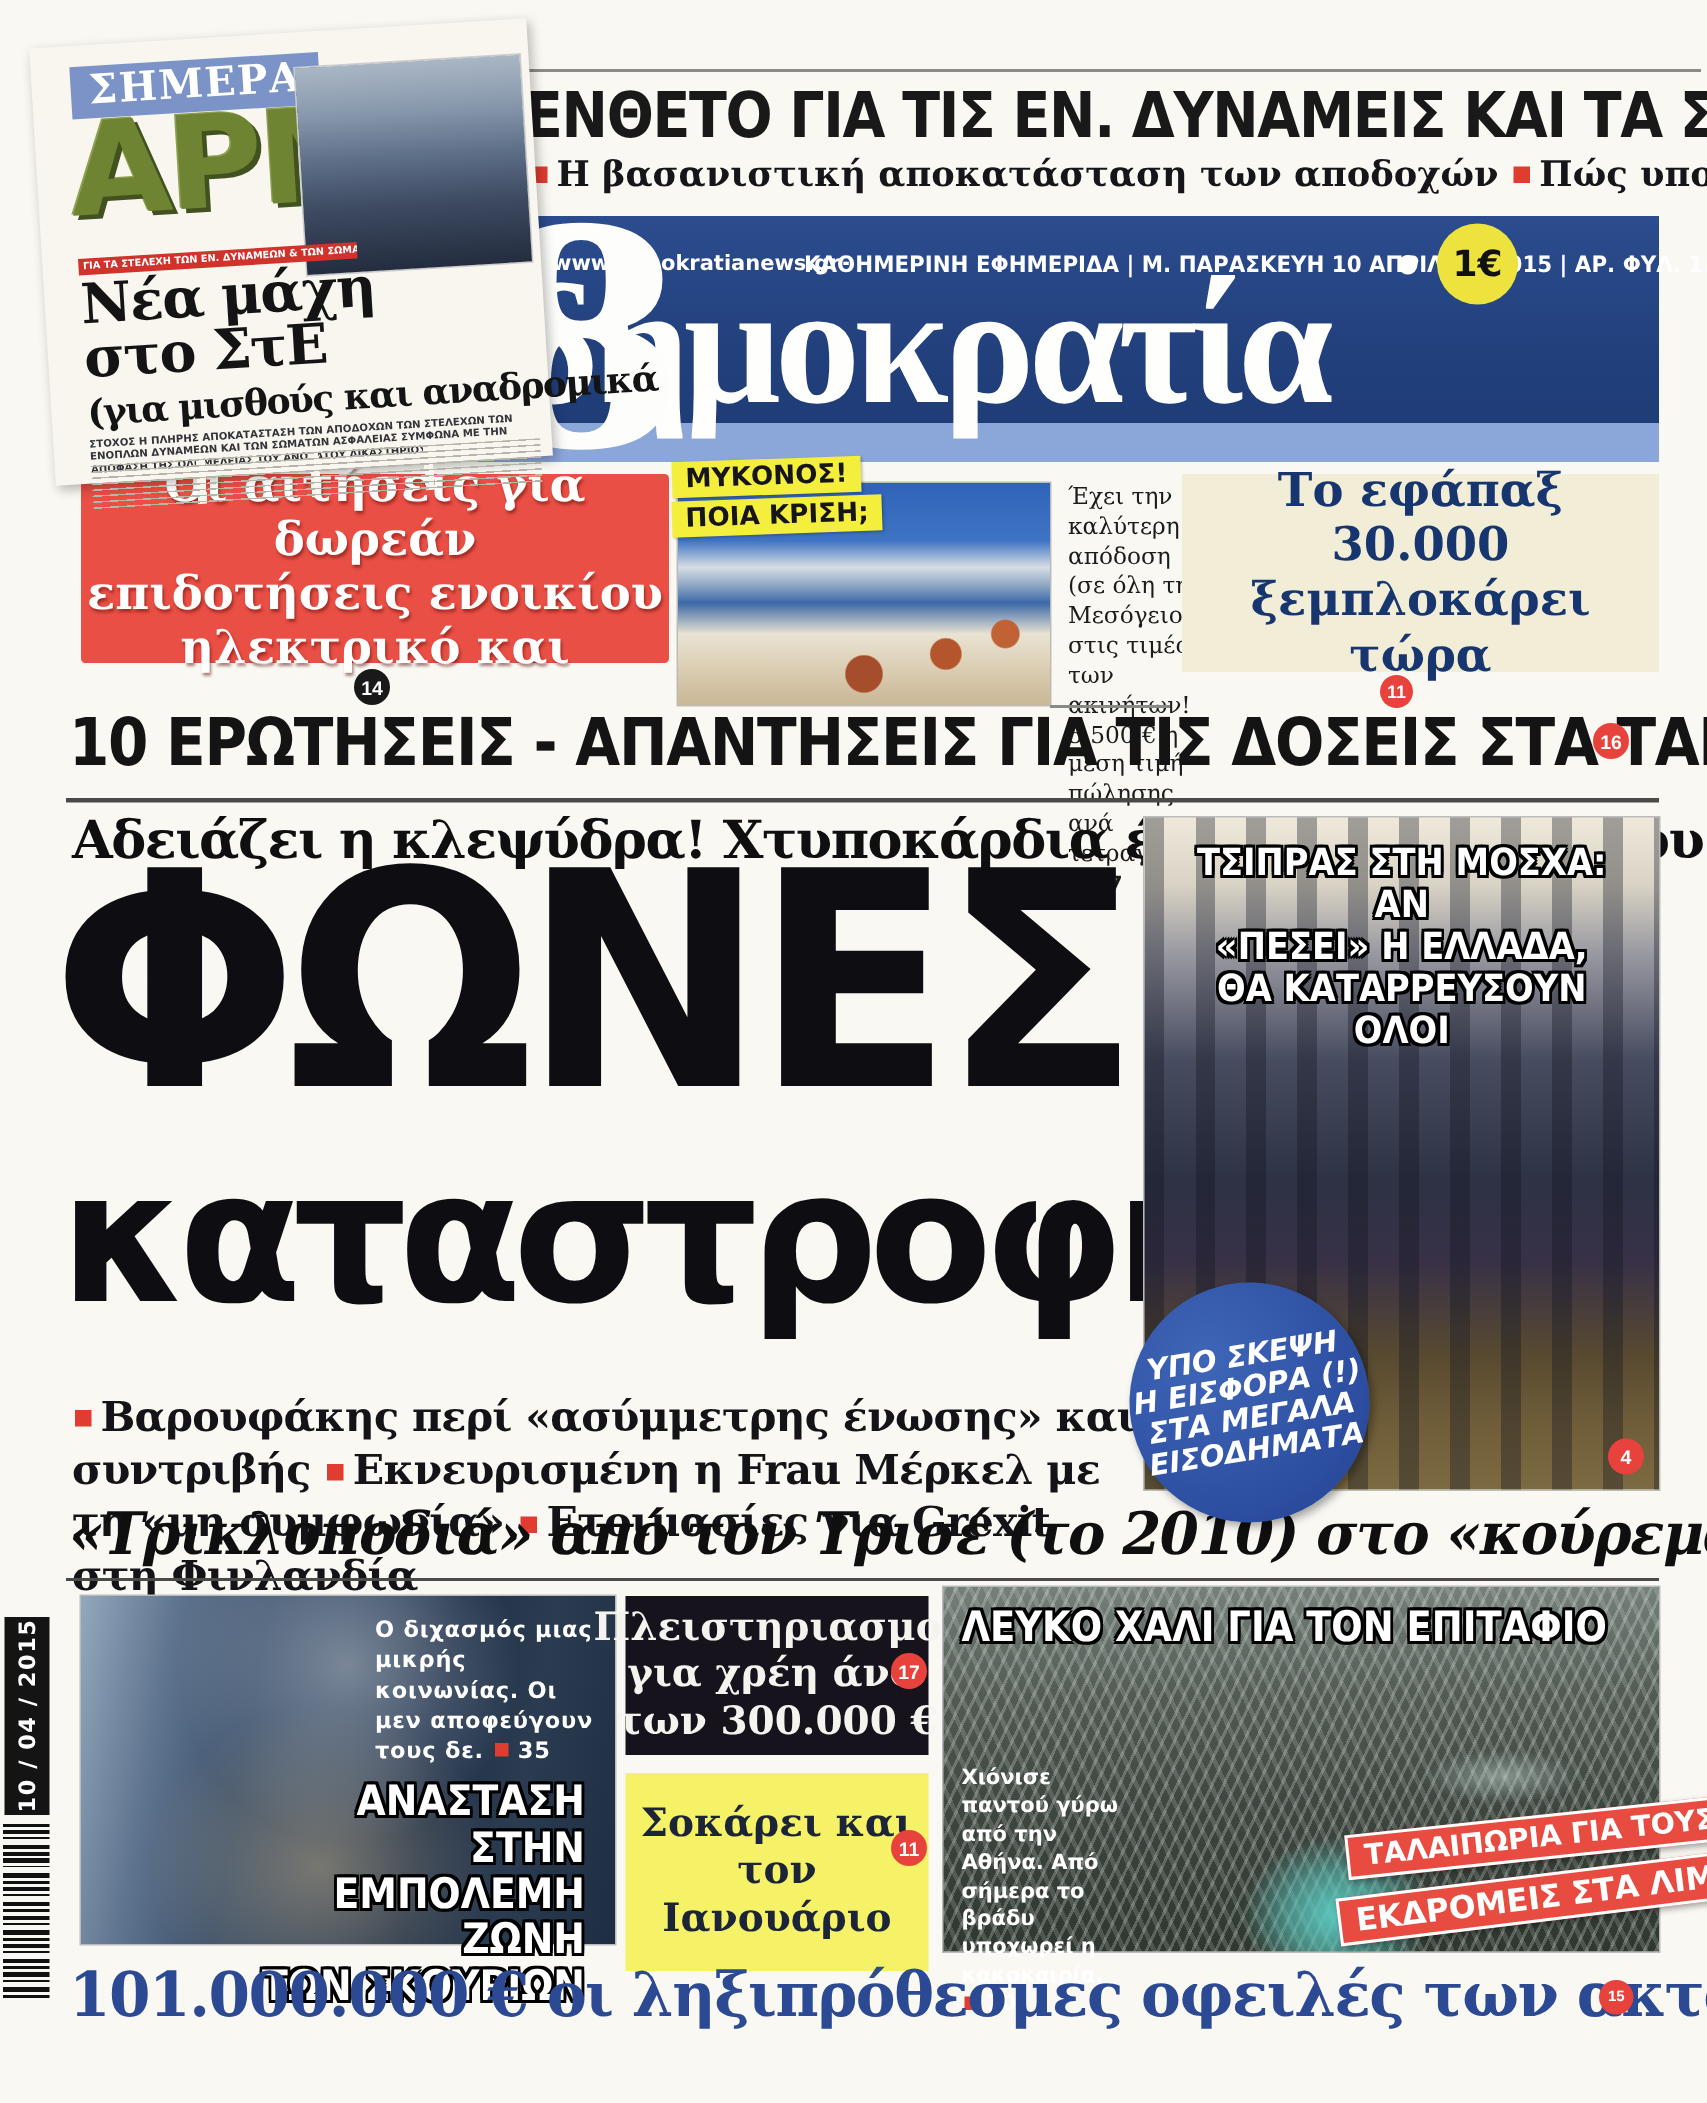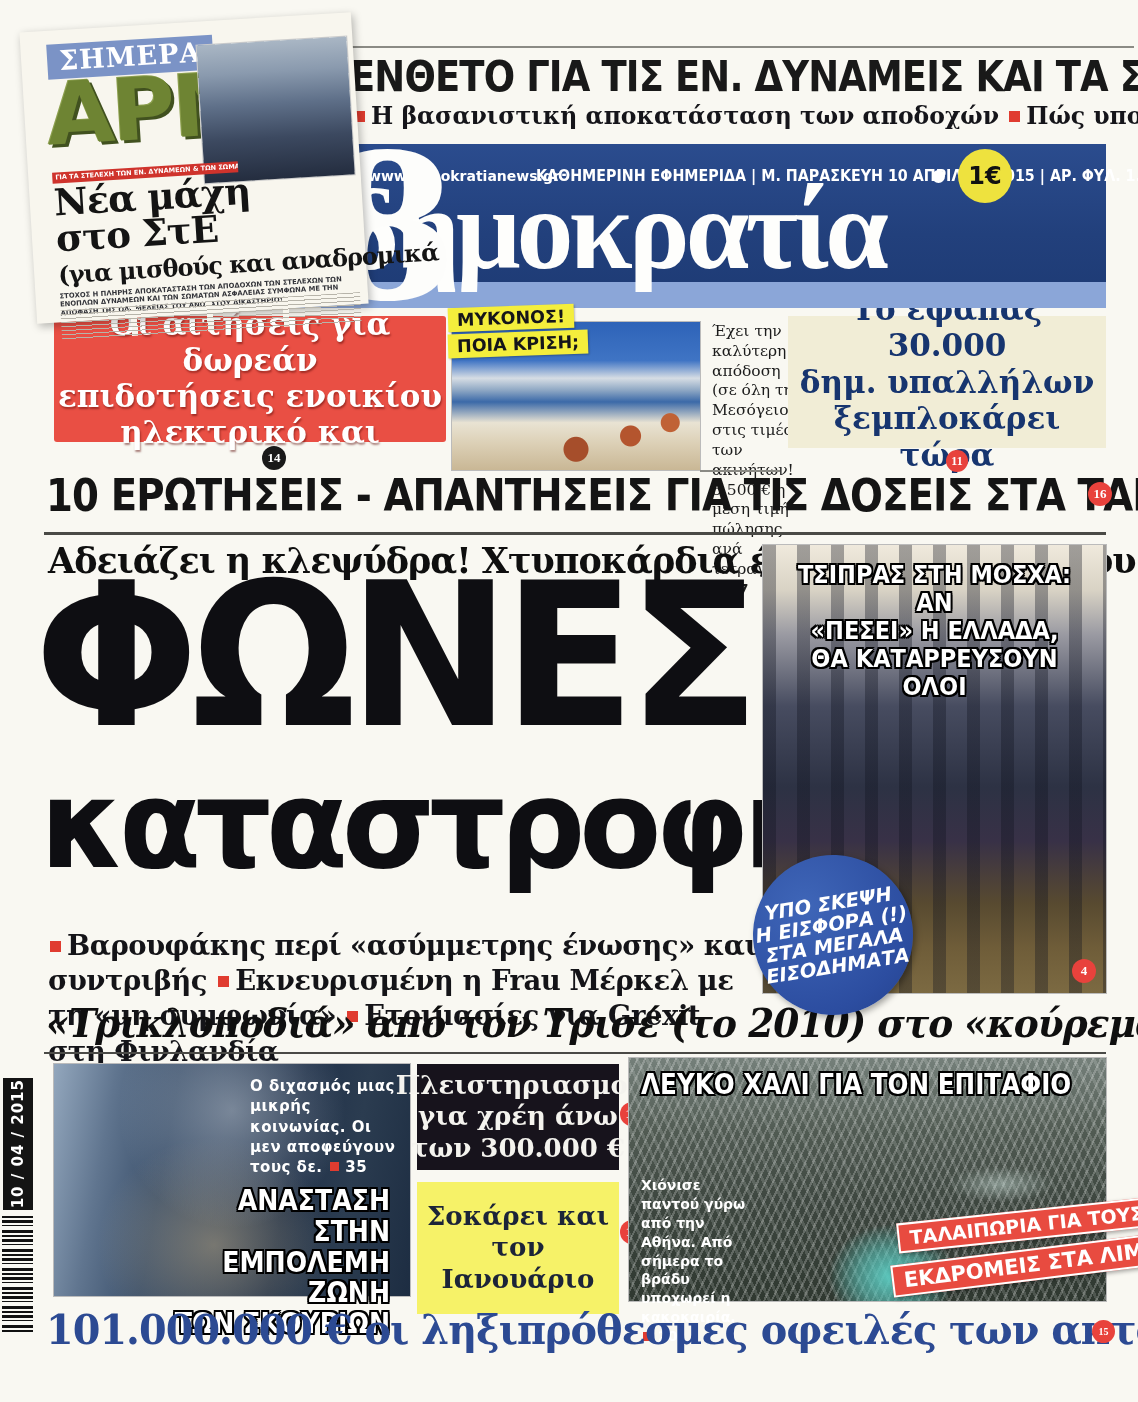--- a/index.html
+++ b/index.html
@@ -4,21 +4,21 @@
 <style>
   html,body{margin:0;padding:0;}
   body{background:#e9e7e0;font-family:"DejaVu Serif",serif;}
   #page{position:relative;width:1138px;height:1402px;background:#f9f8f2;overflow:hidden;margin:0 auto;}
   .abs{position:absolute;}
   .sans{font-family:"DejaVu Sans",sans-serif;}
   .cond{display:inline-block;transform:scaleX(.88);transform-origin:left top;}
   .outline{color:#fff;text-shadow:-2px -2px 0 #000,2px -2px 0 #000,-2px 2px 0 #000,2px 2px 0 #000,0 -2px 0 #000,0 2px 0 #000,-2px 0 0 #000,2px 0 0 #000;}
   .sq{display:inline-block;width:11px;height:11px;background:#e03c30;margin:0 6px 2px 2px;vertical-align:middle;}
   .sq.sm{width:9px;height:9px;}
-  .badge{border-radius:50%;background:#e8423c;color:#fff;font-family:Liberation Serif, serif;font-weight:bold;display:flex;align-items:center;justify-content:center;margin-left:26px;}
+  .badge{border-radius:50%;background:#e8423c;color:#fff;font-family:Liberation Sans, sans-serif;font-weight:bold;display:flex;align-items:center;justify-content:center;}
   .badge.dark{background:#191919;}
   .rule{background:#4a4a46;}
   .photo{background-color:#667;}
   
   #inset{left:28px;top:22px;width:332px;height:292px;background:#f8f6ee;transform:rotate(-3.5deg);transform-origin:center;z-index:5;box-shadow:2px 3px 8px rgba(0,0,0,.28);}
   #inset .simera{left:26px;top:14px;background:#7b93c6;color:#fff;font-weight:bold;font-size:27px;padding:1px 12px 3px;letter-spacing:1px;}
   #inset .arm{left:22px;top:46px;font-family:"DejaVu Sans",sans-serif;font-weight:900;font-size:86px;line-height:.9;color:#6e8433;letter-spacing:-3px;text-shadow:3px 3px 0 #41511f,-1px -1px 0 #8da04f;transform:scaleX(1.02);transform-origin:left top;}
   #inset .crowd{left:176px;top:24px;width:150px;height:138px;background:
      linear-gradient(180deg,#a9b6c4 0%,#8a9aae 22%,#5f7089 45%,#3c4960 70%,#242d3f 100%);box-shadow:0 0 0 1px #ccc;}
   #inset .redstrip{left:24px;top:142px;width:180px;height:11px;background:#cf332c;color:#fff;font-family:"DejaVu Sans",sans-serif;font-size:6.5px;font-weight:bold;line-height:11px;white-space:nowrap;overflow:hidden;padding:0 3px;}
@@ -159,21 +159,20 @@
 
   <div class="abs myk-label" style="left:448px;top:306px;">ΜΥΚΟΝΟΣ!</div>
   <div class="abs myk-label" style="left:448px;top:332px;">ΠΟΙΑ ΚΡΙΣΗ;</div>
   <div class="abs photo" id="myk-photo"></div>
   <div class="abs" id="myk-caption"><span>Έχει την καλύτερη απόδοση (σε όλη τη Μεσόγειο) στις τιμές των ακινήτων! 5.500 € η μέση τιμή πώλησης ανά τετραγωνικό.</span> <span class="sq sm"></span><b class="sans" style="font-size:14px;">17</b></div>
   <div class="abs" id="myk-rule"></div>
 
   <div class="abs" id="bluebox">
     <div class="t">
       <div>Το εφάπαξ 30.000</div>
-      <div>δημ. υπαλλήλων</div>
       <div>ξεμπλοκάρει τώρα</div>
     </div>
   </div>
   <div class="abs badge" id="bluebox-badge">11</div>
 
   <div class="abs" id="qa"><span class="cond">10 ΕΡΩΤΗΣΕΙΣ - ΑΠΑΝΤΗΣΕΙΣ ΓΙΑ ΤΙΣ ΔΟΣΕΙΣ ΣΤΑ ΤΑΜΕΙΑ</span></div>
   <div class="abs badge" id="qa-badge">16</div>
   <div class="abs rule" id="rule1"></div>
 
   <div class="abs" id="kicker">Αδειάζει η κλεψύδρα! Χτυποκάρδια έως τις 17 Απριλίου</div>

